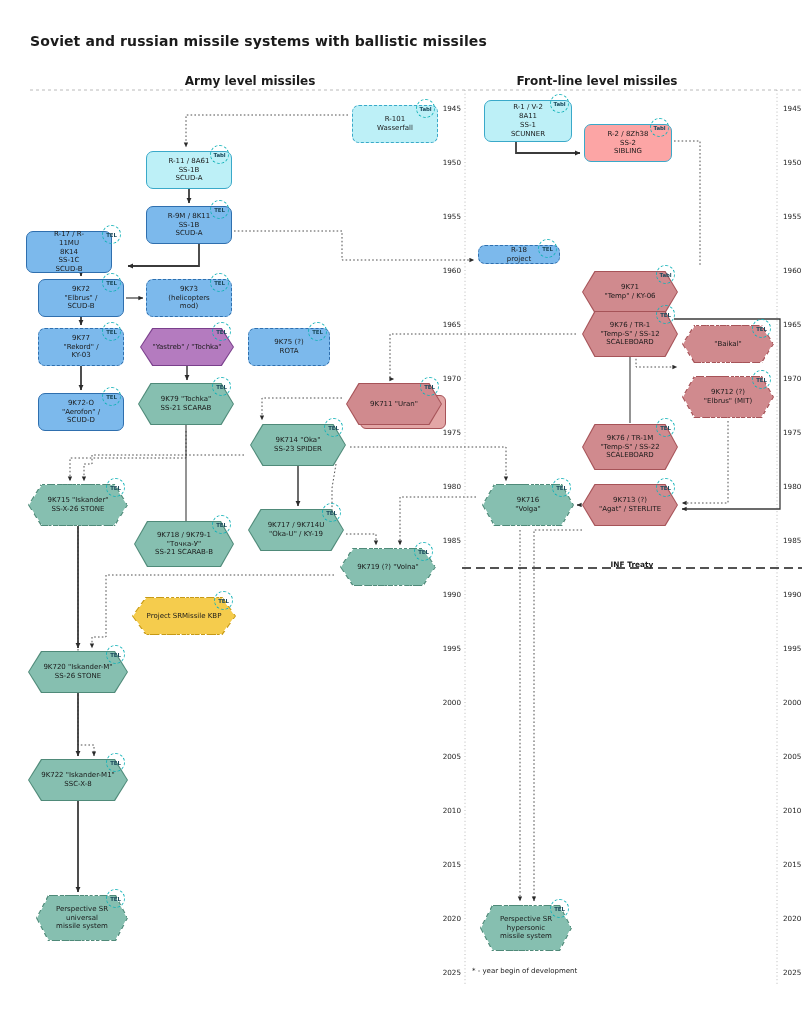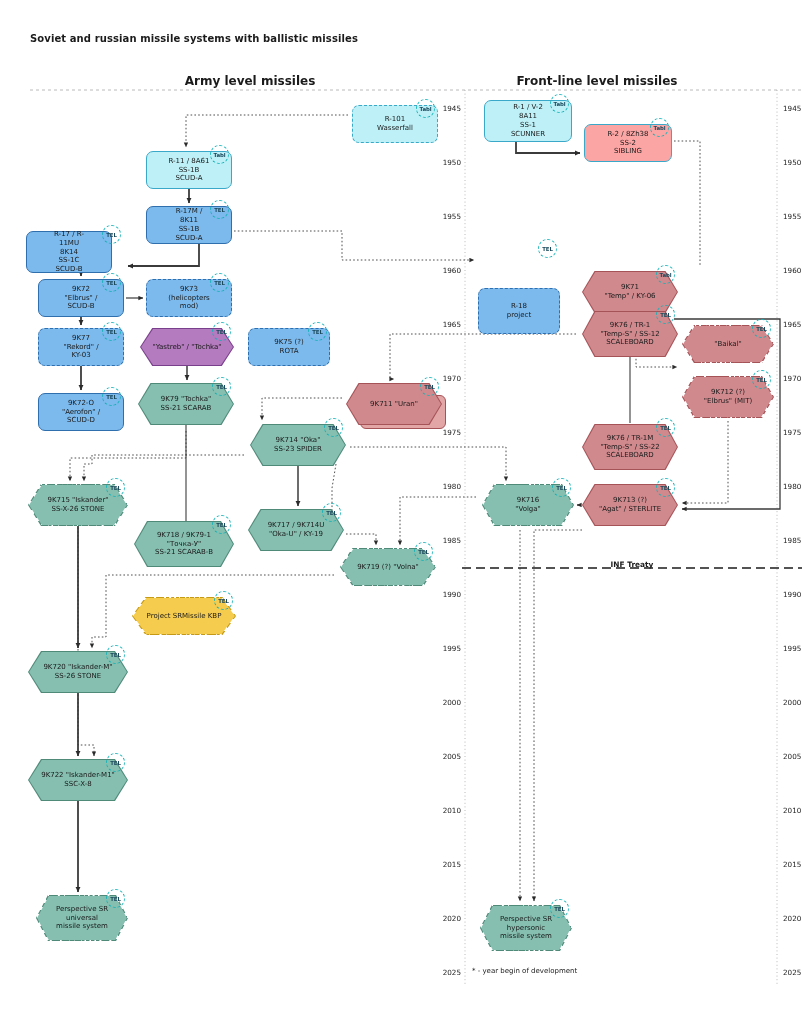--- a/index.html
+++ b/index.html
@@ -1,20 +1,20 @@
 <!DOCTYPE html>
 <html><head>
 <meta charset="utf-8">
 <style>
   html,body{margin:0;padding:0;background:#ffffff;}
   body{width:802px;height:1023px;position:relative;overflow:hidden;
        font-family:"DejaVu Sans","Liberation Sans",sans-serif;color:#1b1b1b;}
   #stage{position:absolute;left:0;top:0;width:802px;height:1023px;}
 
-  .title{position:absolute;left:30px;top:33px;font-size:10px;font-weight:bold;
+  .title{position:absolute;left:30px;top:33px;font-size:14px;font-weight:bold;
          letter-spacing:.1px;white-space:nowrap;}
   .colhead{position:absolute;font-size:12px;font-weight:bold;white-space:nowrap;
            transform:translateX(-50%);}
 
   svg.wires{position:absolute;left:0;top:0;width:802px;height:1023px;overflow:visible;}
 
   .yr{position:absolute;font-size:7.2px;color:#222;white-space:nowrap;}
   .yr.l{transform:translate(-100%,-50%);}
   .yr.r{transform:translate(0,-50%);}
 
@@ -159,21 +159,21 @@
       <div class="node rect" style="left: 584px; top: 124px; width: 88px; height: 38px; background: #fca5a5; border-color: rgb(58, 169, 201);">R-2 / 8Zh38
 SS-2 SIBLING</div>
       <div class="badge" style="left: 650px; top: 118px;">
         <span>Tabl</span>
       </div>
       <div class="node rect" style="left: 146px; top: 151px; width: 86px; height: 38px; background: rgb(189, 240, 247); border-color: rgb(58, 169, 201);">R-11 / 8A61
 SS-1B SCUD-A</div>
       <div class="badge" style="left: 210px; top: 145px;">
         <span>Tabl</span>
       </div>
-      <div class="node rect" style="left: 146px; top: 206px; width: 86px; height: 38px; background: rgb(124, 185, 236); border-color: rgb(47, 111, 174);">R-17M / 8K11
+      <div class="node rect" style="left: 146px; top: 206px; width: 86px; height: 38px; background: rgb(124, 185, 236); border-color: rgb(47, 111, 174);">R-9M / 8K11
 SS-1B SCUD-A</div>
       <div class="badge" style="left: 210px; top: 200px;">
         <span>TEL</span>
       </div>
       <div class="node rect" style="left: 26px; top: 231px; width: 86px; height: 42px; background: rgb(124, 185, 236); border-color: rgb(47, 111, 174);">R-17 / R-11MU
 8K14
 SS-1C SCUD-B</div>
       <div class="badge" style="left: 102px; top: 225px;">
         <span>TEL</span>
       </div>
@@ -195,21 +195,21 @@
       <div class="node rect" style="left: 38px; top: 393px; width: 86px; height: 38px; background: rgb(124, 185, 236); border-color: rgb(47, 111, 174);">9K72-O
 "Aerofon" / SCUD-D</div>
       <div class="badge" style="left: 102px; top: 387px;">
         <span>TEL</span>
       </div>
       <div class="node rect dash" style="left: 248px; top: 328px; width: 82px; height: 38px; background: rgb(124, 185, 236); border-color: rgb(47, 111, 174);">9K75 (?)
 ROTA</div>
       <div class="badge" style="left: 308px; top: 322px;">
         <span>TEL</span>
       </div>
-      <div class="node rect dash" style="left: 478px; top: 245px; width: 82px; height: 46px; background: rgb(124, 185, 236); border-color: rgb(47, 111, 174); margin-top: 43px;">R-18 project</div>
+      <div class="node rect dash" style="left: 478px; top: 245px; width: 82px; height: 19px; background: rgb(124, 185, 236); border-color: rgb(47, 111, 174);">R-18 project</div>
       <div class="badge" style="left: 538px; top: 239px;">
         <span>TEL</span>
       </div>
       <div class="hexwrap" style="left: 140px; top: 328px; width: 94px; height: 38px;">
         <div class="hexbd" style="background: rgb(122, 63, 140);"></div>
         <div class="hexbg" style="background: rgb(180, 123, 191); inset: 1.1px;"></div>
         <div class="hextx">"Yastreb" / "Tochka"</div>
       </div>
       <div class="badge" style="left: 212px; top: 322px;">
         <span>TEL</span>

